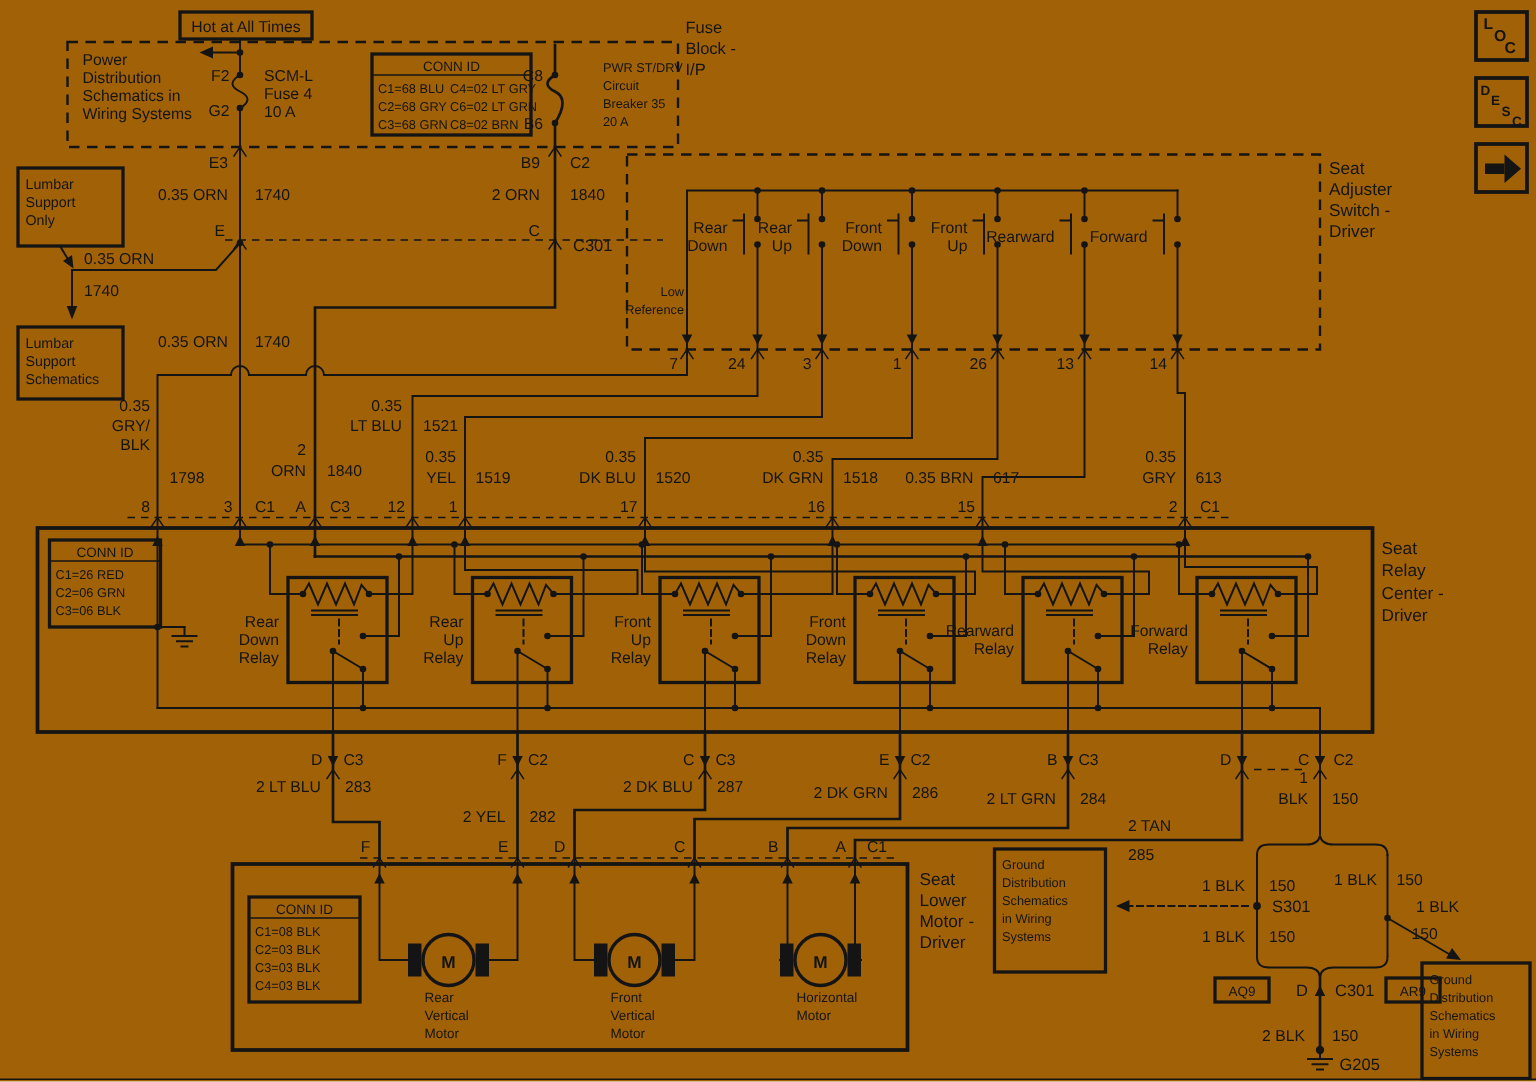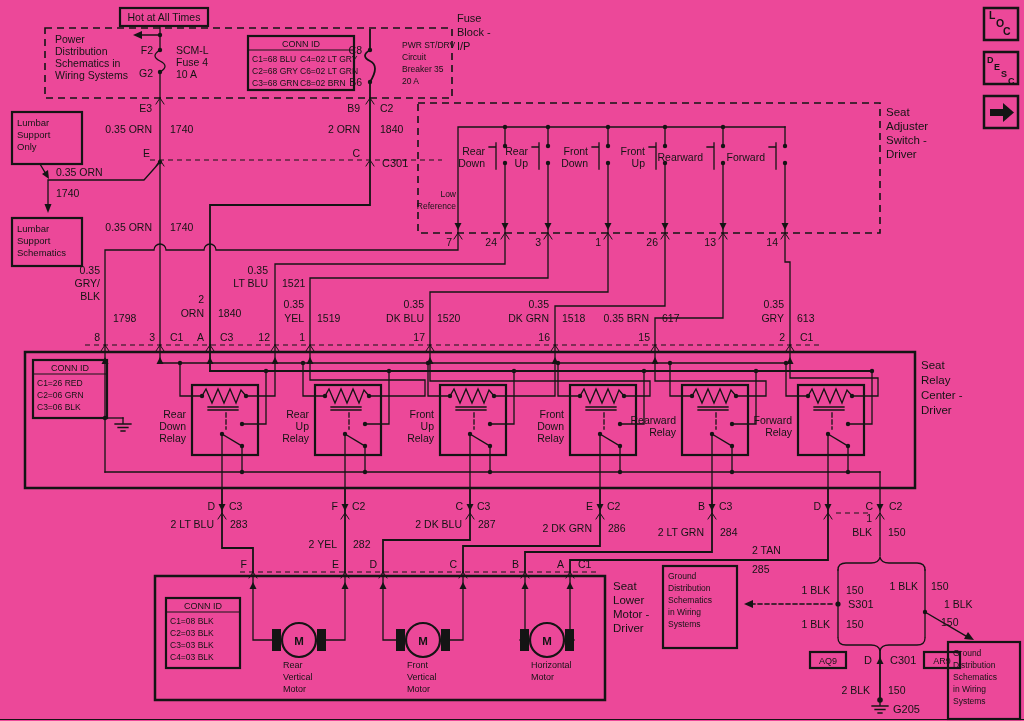--- a/index.html
+++ b/index.html
@@ -1,16 +1,16 @@
 <!DOCTYPE html>
 <html><head>
 <meta charset="utf-8">
 <style>
   html,body{margin:0;padding:0;background:#fff;}
-  #stage{position:relative;width:1024px;height:721px;background:#ec4899;overflow:hidden;}
+  #stage{position:relative;width:1024px;height:721px;background:#a16207;overflow:hidden;}
   svg{display:block;}
   svg text{font-family:"Liberation Sans","DejaVu Sans",sans-serif;fill:#141414;}
   .w{stroke:#141414;stroke-width:1.3;fill:none;stroke-linecap:square;}
   .hv{stroke-width:1.8;}
   .thin{stroke-width:1;}
   .comp{fill:none;stroke:#141414;stroke-width:2.2;}
   .heavy{stroke-width:2.5;}
   .dashbox{fill:none;stroke:#141414;stroke-width:1.6;stroke-dasharray:7 5;}
   .connrow{stroke:#141414;stroke-width:1.1;stroke-dasharray:5 4;fill:none;}
   .dash2{stroke-dasharray:4 3;}

